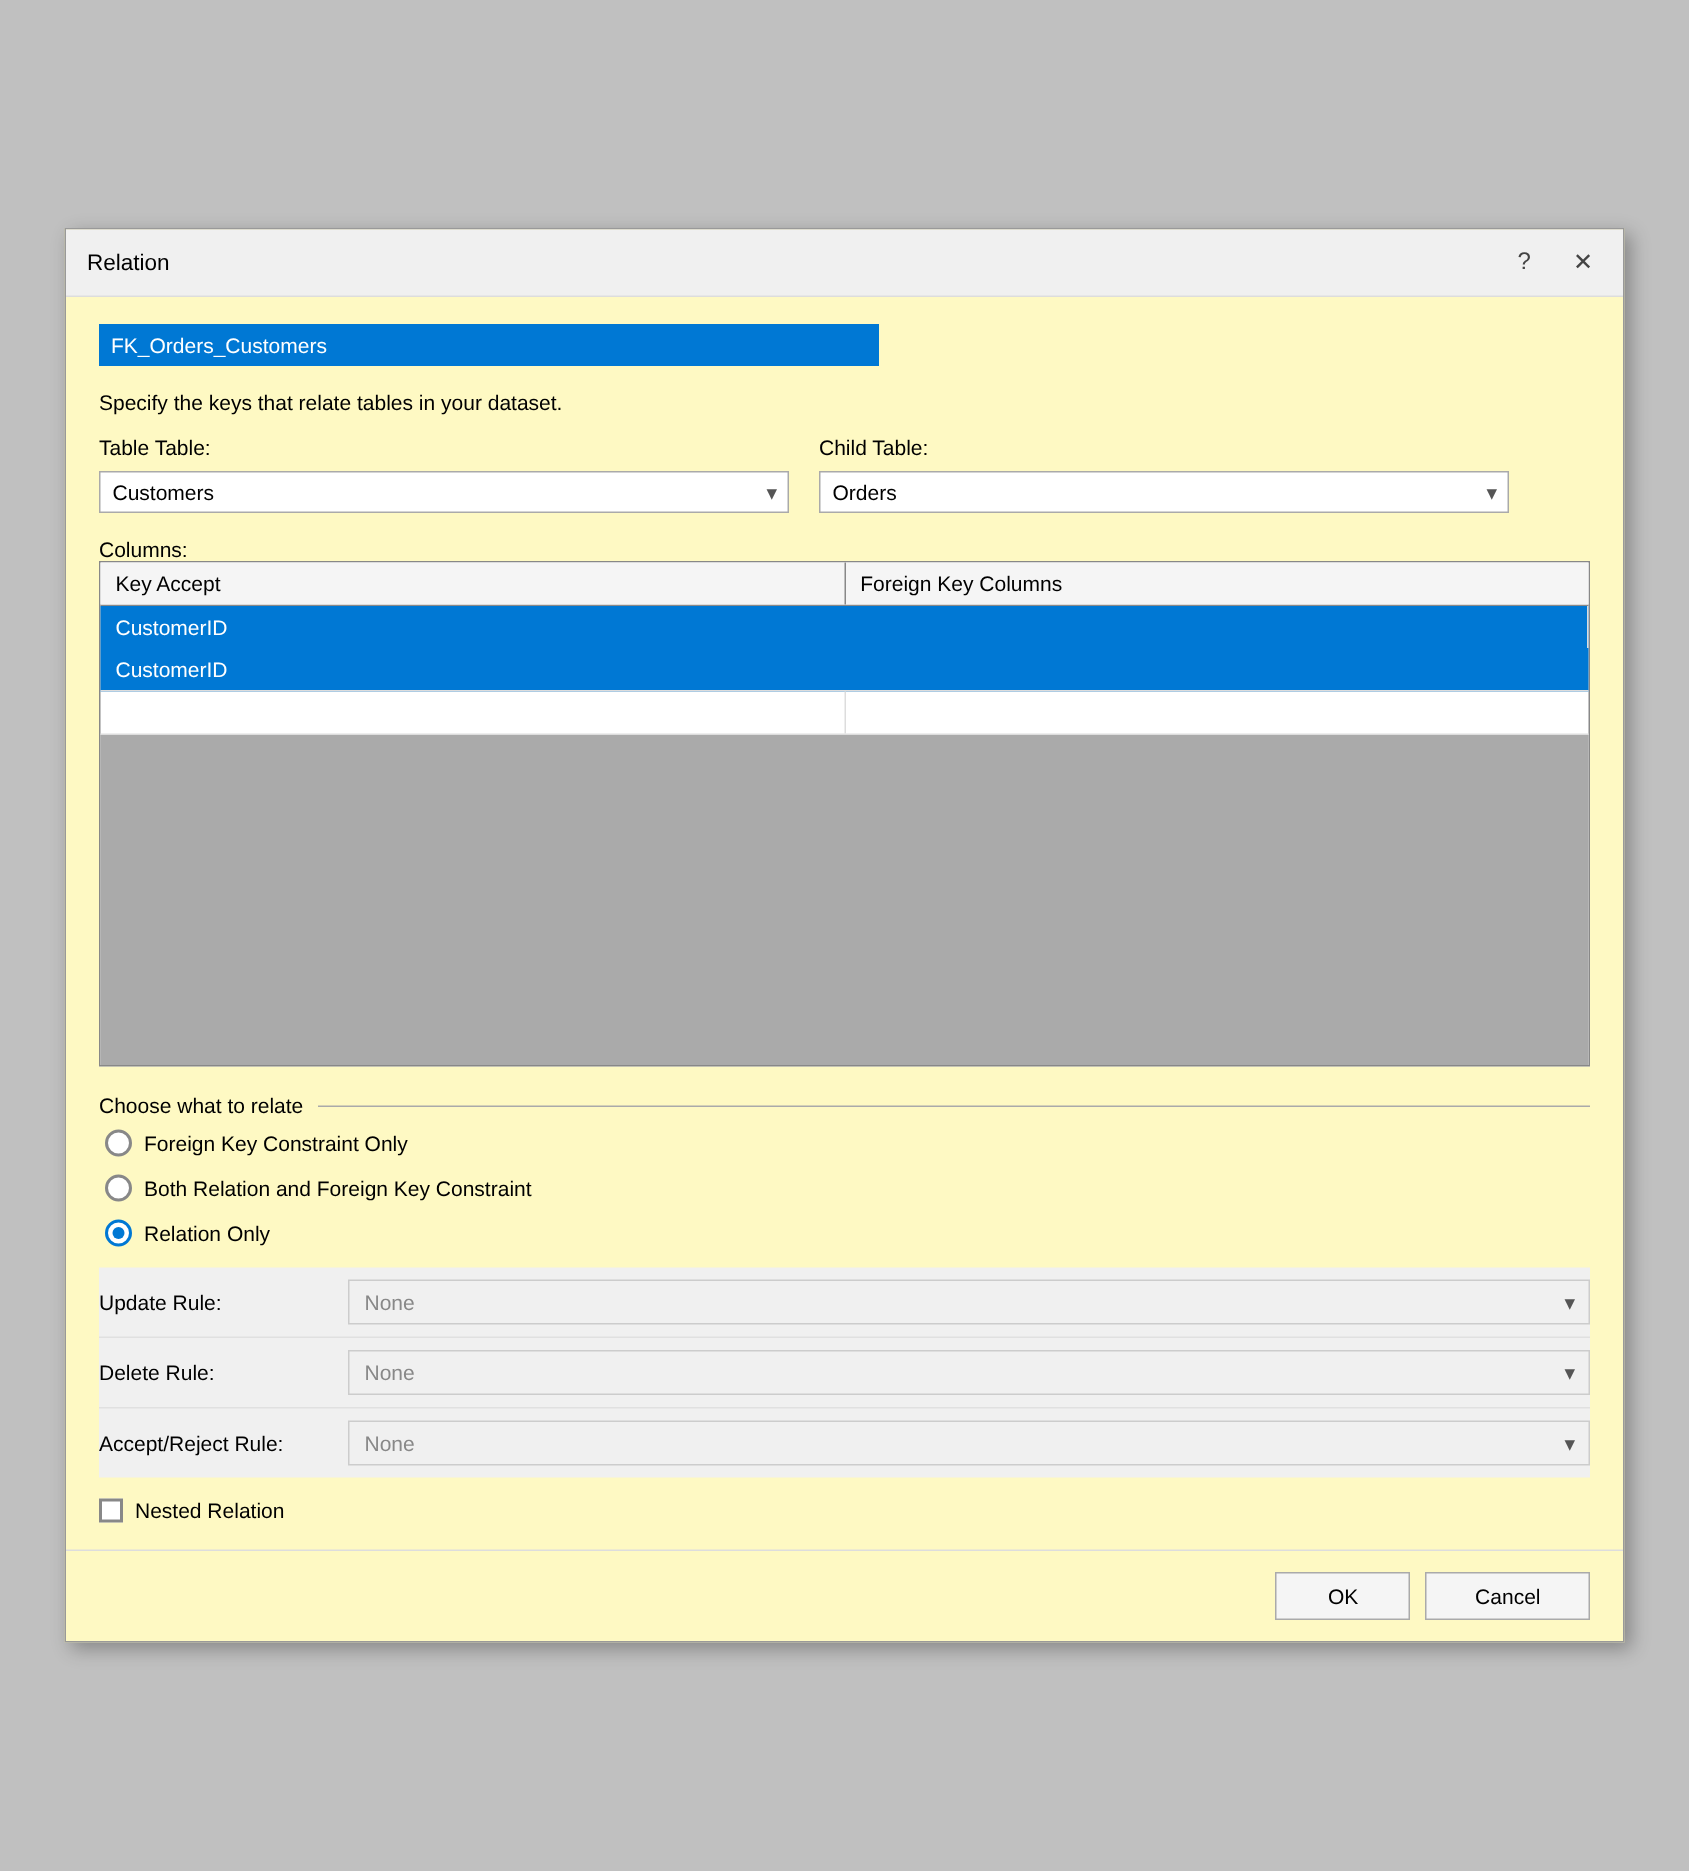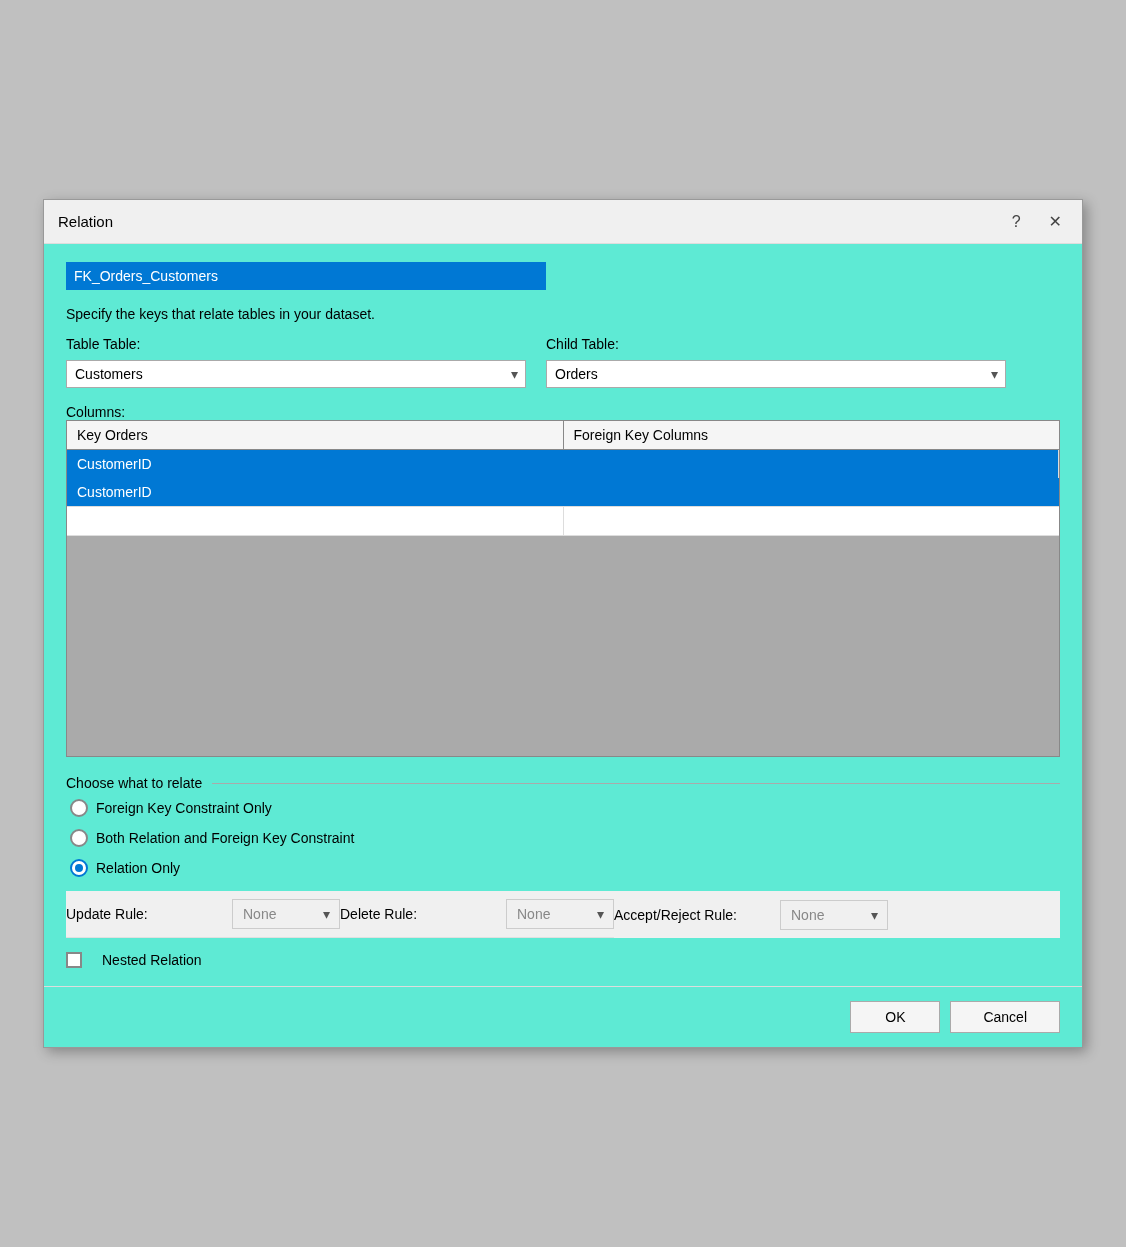--- a/index.html
+++ b/index.html
@@ -13,21 +13,21 @@
     body {
       background: #c0c0c0;
       display: flex;
       justify-content: center;
       align-items: center;
       min-height: 100vh;
     }
 
     .dialog {
       width: 1040px;
-      background: #5eead4;
+      background: #fef9c3;
       border: 1px solid #999;
       box-shadow: 4px 4px 12px rgba(0,0,0,0.3);
       display: flex;
       flex-direction: column;
     }
 
     .title-bar {
       background: #f0f0f0;
       padding: 10px 14px;
       display: flex;
@@ -70,21 +70,21 @@
       gap: 10px;
     }
 
     .field-label {
       color: #000;
       margin-bottom: 4px;
       font-size: 14px;
     }
 
     .name-input {
-      width: 480px;
+      width: 520px;
       padding: 4px 6px;
       border: 2px solid #0078d4;
       background: #fff;
       font-size: 14px;
       color: #000;
       outline: none;
     }
 
     .name-input-selected {
       background: #0078d4;
@@ -274,21 +274,21 @@
       background: #0078d4;
     }
 
     .radio-label {
       font-size: 14px;
       color: #000;
     }
 
     .rules-section {
       display: flex;
-      flex-direction: row;
+      flex-direction: column;
       gap: 0;
       margin-top: 4px;
       background: #f0f0f0;
     }
 
     .rule-row {
       display: flex;
       align-items: center;
       padding: 8px 0;
       border-bottom: 1px solid #e0e0e0;
@@ -328,21 +328,21 @@
       right: 10px;
       top: 50%;
       transform: translateY(-50%);
       pointer-events: none;
       color: #555;
     }
 
     .nested-relation-row {
       display: flex;
       align-items: center;
-      gap: 20px;
+      gap: 8px;
       margin-top: 4px;
     }
 
     .checkbox-box {
       width: 16px;
       height: 16px;
       border: 2px solid #888;
       background: #fff;
       display: flex;
       align-items: center;
@@ -415,21 +415,21 @@
           </select>
         </div>
       </div>
     </div>
 
     <div>
       <div class="columns-label">Columns:</div>
       <div class="columns-table-wrapper">
 
         <div class="columns-header-row">
-          <div class="col-header">Key Orders</div>
+          <div class="col-header">Key Accept</div>
           <div class="col-header">Foreign Key Columns</div>
         </div>
 
         <div class="columns-data-row selected">
           <div class="col-cell">CustomerID</div>
           <div class="col-cell">CustomerID</div>
         </div>
 
         <div class="columns-empty-row">
           <div class="col-empty-cell"></div>

